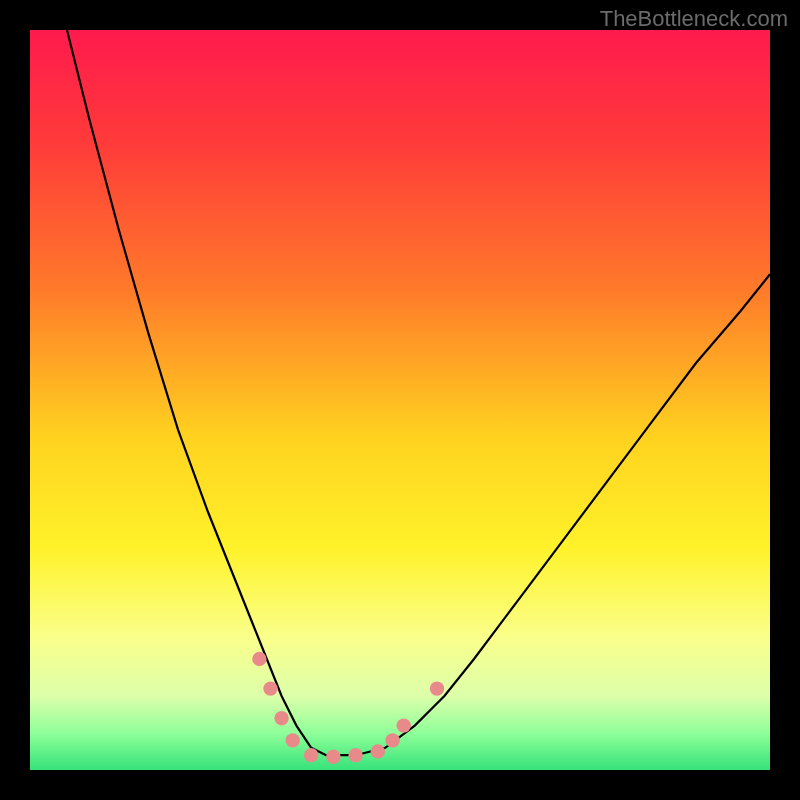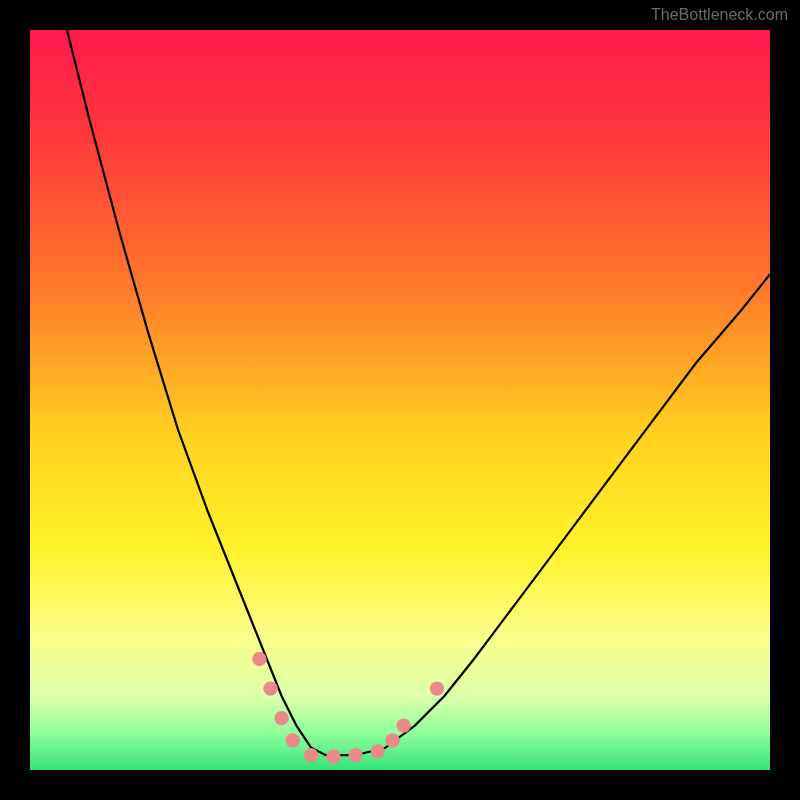--- a/index.html
+++ b/index.html
@@ -27,21 +27,21 @@
   .gradient-bg {
     position: absolute;
     width: 100%;
     height: 100%;
   }
   .watermark {
     position: absolute;
     top: 6px;
     right: 12px;
     color: #6b6b6b;
-    font-size: 16px;
+    font-size: 22px;
     font-family: Arial, sans-serif;
     z-index: 10;
   }
   svg.curve-layer {
     position: absolute;
     left: 0;
     top: 0;
     width: 100%;
     height: 100%;
     z-index: 5;

